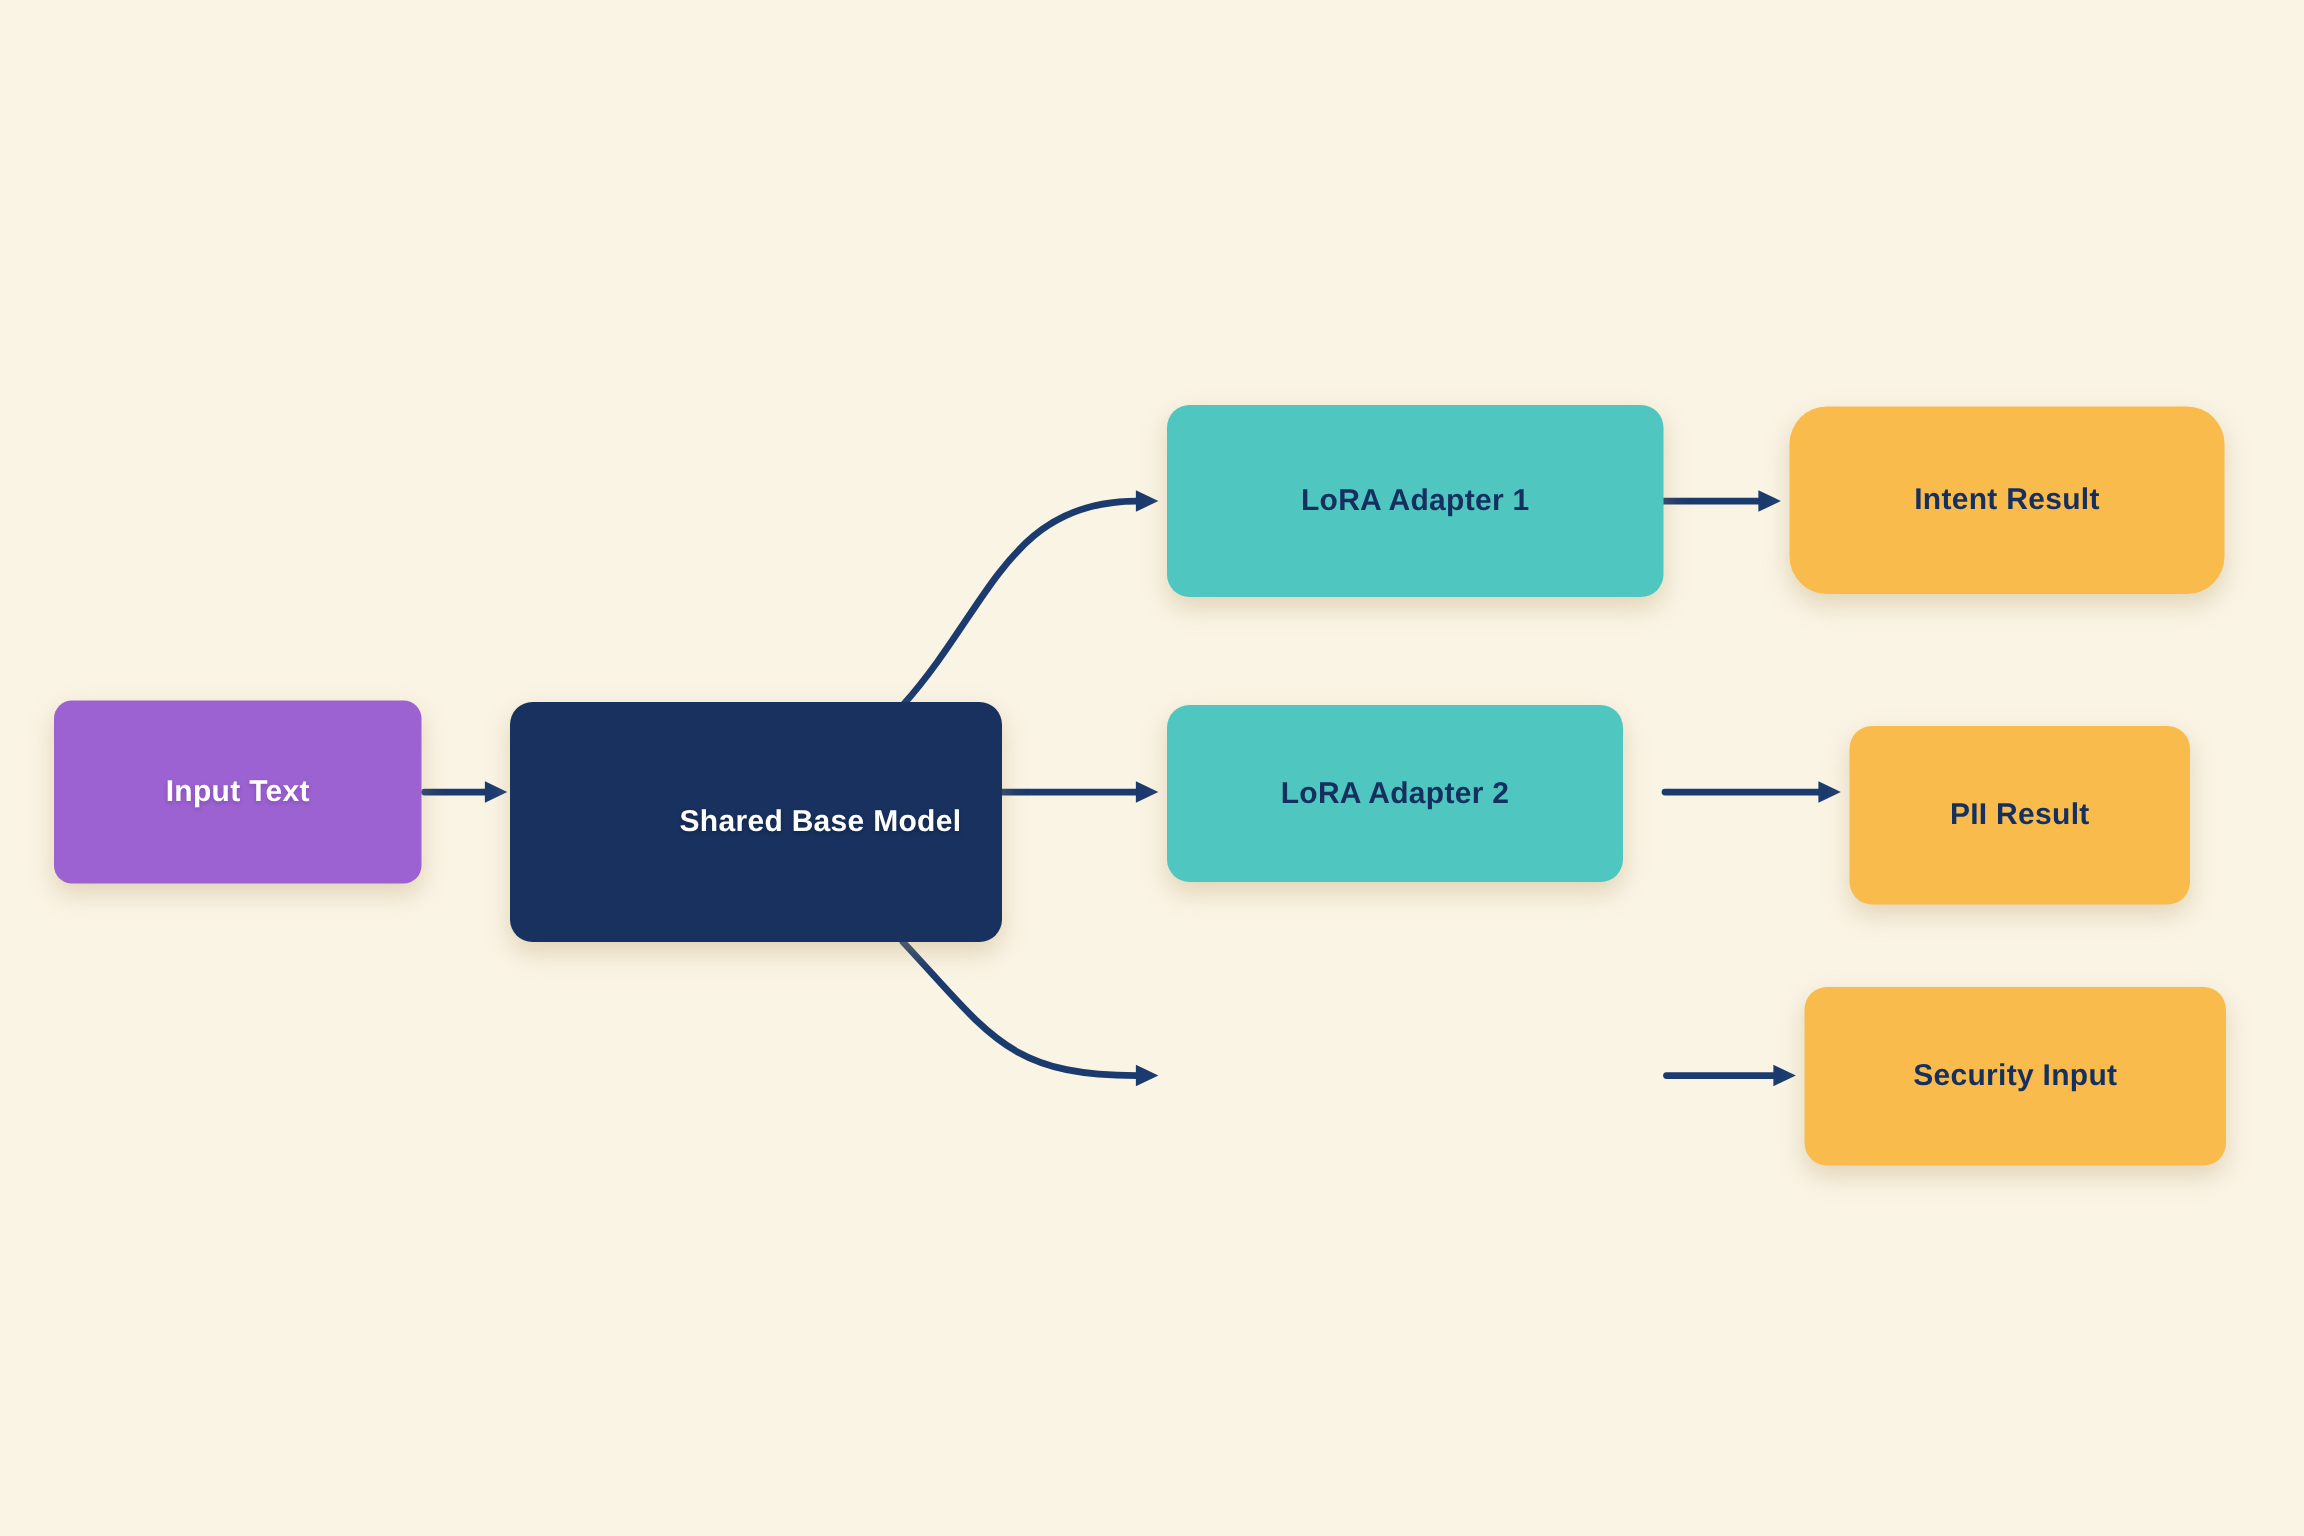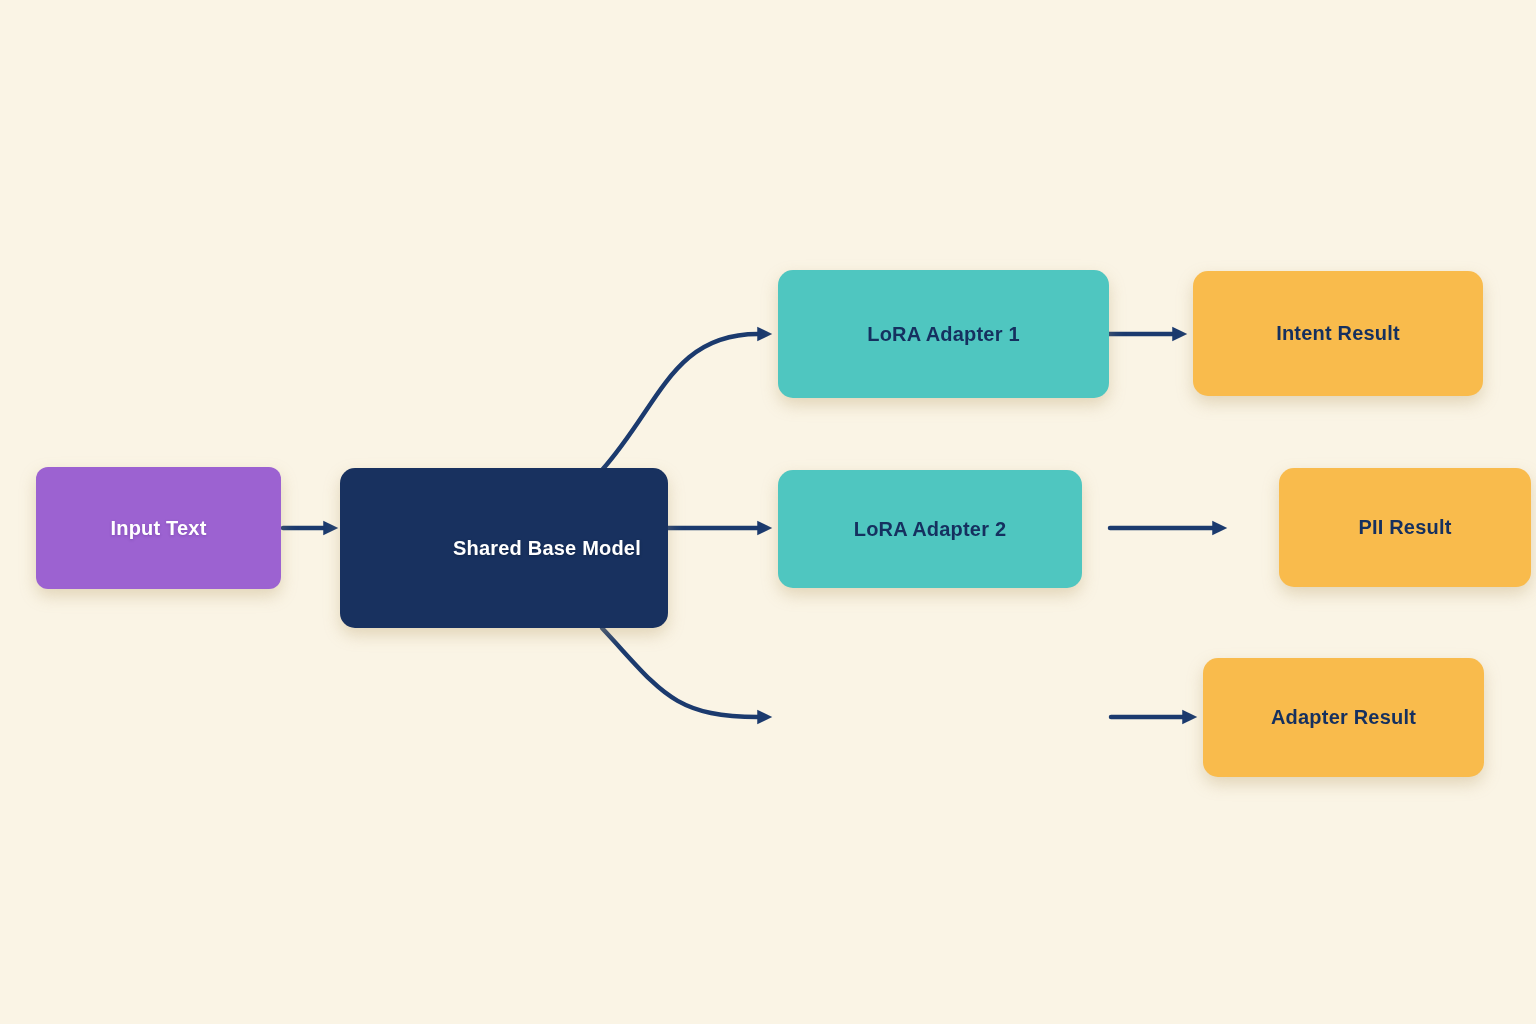--- a/index.html
+++ b/index.html
@@ -74,22 +74,22 @@
   }
   .node-adapter .label, .node-result .label {
     color: var(--text-dark, #15305f);
   }
   .node-result {
     background: var(--node-result-bg, #f9bb4c);
   }
   .node-adapter1 { left: 778px;  top: 270px; width: 331px; height: 128px; }
   .node-adapter2 { left: 778px;  top: 470px; width: 304px; height: 118px; }
   .node-adapter3 { left: 776px;  top: 658px; width: 334px; height: 119px; }
-  .node-result1  { left: 1193px; top: 271px; width: 290px; height: 125px; }
-  .node-result2  { left: 1233px; top: 468px; width: 252px; height: 119px; margin-left: 46px; }
+  .node-result1  { left: 1193px; top: 271px; width: 290px; height: 125px; border-radius: 25px; }
+  .node-result2  { left: 1233px; top: 484px; width: 227px; height: 119px; }
   .node-result3  { left: 1203px; top: 658px; width: 281px; height: 119px; }
 </style>
 </head>
 <body>
 
 <div class="canvas">
 
   <svg class="connector-layer" viewBox="0 0 1536 1024" xmlns="http://www.w3.org/2000/svg">
     <defs>
       <marker id="ah" viewBox="0 0 12 12" refX="1.5" refY="6" markerWidth="4.6" markerHeight="4" orient="auto">
@@ -124,16 +124,16 @@
 
   <div class="node node-result node-result1">
     <span class="label">Intent Result</span>
   </div>
 
   <div class="node node-result node-result2">
     <span class="label">PII Result</span>
   </div>
 
   <div class="node node-result node-result3">
-    <span class="label">Adapter Result</span>
+    <span class="label">Security Input</span>
   </div>
 
 </div>
 
 </body></html>

